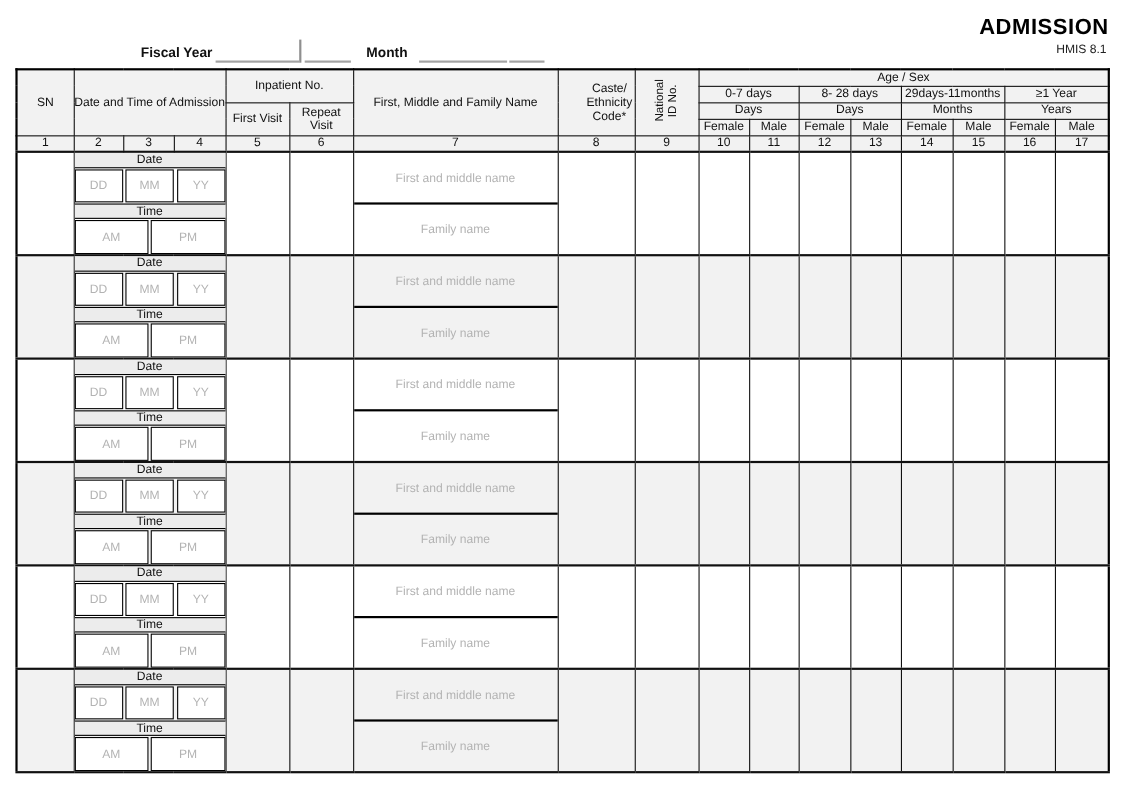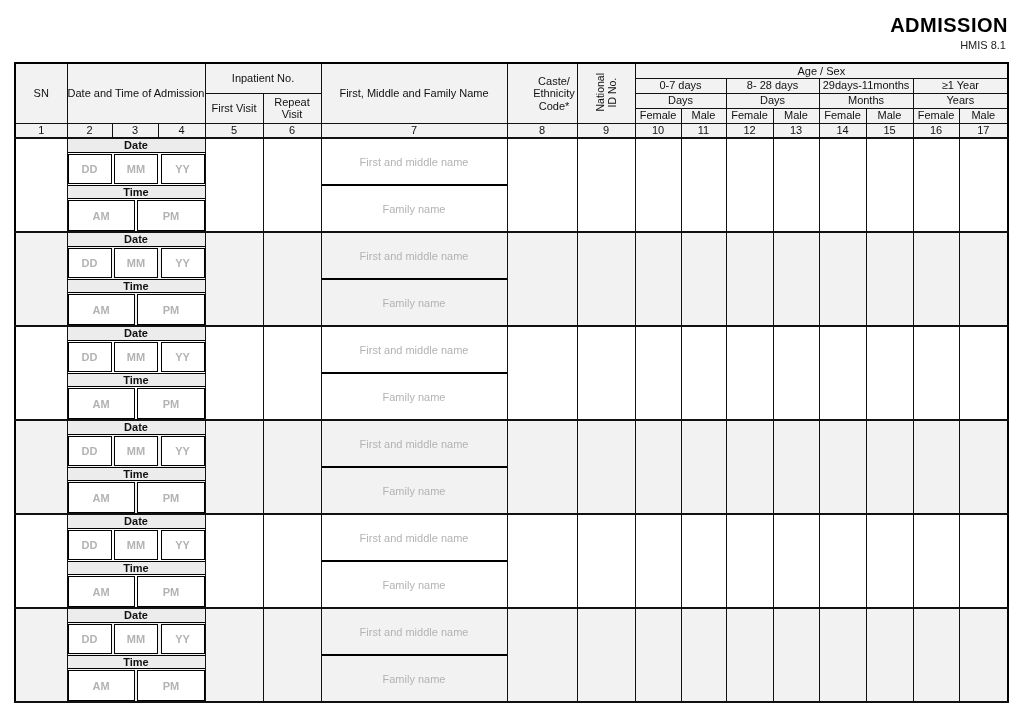--- a/index.html
+++ b/index.html
@@ -58,21 +58,20 @@
   }
   
   tr.data-row { height: 94px; }
   tr.data-row > td { border-top-width: 2px; border-bottom-width: 2px; vertical-align: top; background: #fff; }
   tr.data-row.shaded > td { background: #f2f2f2; }
   .dt {
     display: grid;
     grid-template-rows: 14px 30px 14px 31px;
     row-gap: 1px;
     height: 92px;
-    font-weight: bold;
   }
   .dt-band {
     background: #ececec;
     border-bottom: 1.5px solid #000;
     font-size: 11px; line-height: 12.5px;
     display: flex; align-items: center; justify-content: center;
     color: #111;
   }
   .dt-band.time { border-top: 1.5px solid #000; }
   .dt-boxes { display: grid; column-gap: 2.5px; }
@@ -107,20 +106,29 @@
   }
 </style>
 </head>
 <body>
 
 <div class="page">
 
   <div class="form-code">HMIS 8.1</div>
   <div class="form-title">ADMISSION</div>
 
+  <div class="fy-line">
+    <span class="fy-label">Fiscal Year</span>
+    <span class="blank b1"></span>
+    <span class="fy-tick"></span>
+    <span class="blank b2"></span>
+    <span class="month-label">Month</span>
+    <span class="blank b3"></span>
+    <span class="blank b4"></span>
+  </div>
 
   <table class="admission-table">
     <colgroup>
       <col style="width:52px">
         <col style="width:45px">
         <col style="width:46px">
         <col style="width:47px">
       <col style="width:58px">
         <col style="width:58px">
         <col style="width:186px">

